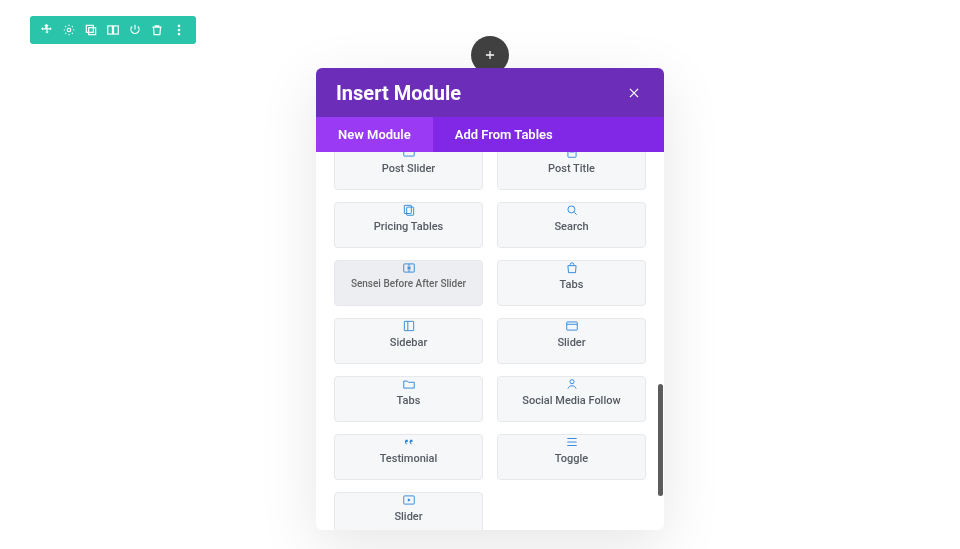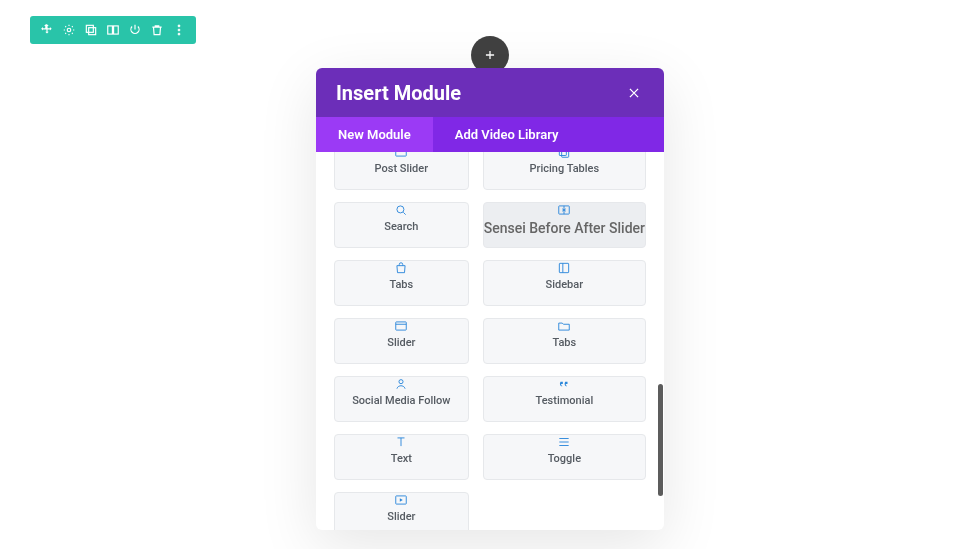--- a/index.html
+++ b/index.html
@@ -145,21 +145,21 @@
     height: 14px;
   }
   .module-item .m-icon svg { width: 14px; height: 14px; fill: none; stroke: #2b87da; stroke-width: 1.6; }
   .module-item .m-label {
     font-size: 11px;
     color: #555b62;
     font-weight: 500;
     white-space: nowrap;
   }
   .module-item.hover .m-label {
-    font-size: 14px;
+    font-size: 10px;
     color: #666;
   }
 
   
   .scroll-thumb {
     position: absolute;
     right: 1px;
     top: 232px;
     width: 5px;
     height: 112px;
@@ -225,36 +225,45 @@
   <div class="modal-header">
     <div class="title">Insert Module</div>
     <div class="close">
       <svg viewBox="0 0 24 24">
           <path d="M5 5l14 14M19 5L5 19" fill="none"></path>
         </svg>
     </div>
   </div>
   <div class="modal-tabs">
     <div class="tab active">New Module</div>
-    <div class="tab">Add Video Library</div>
+    <div class="tab">Add From Tables</div>
   </div>
   <div class="modal-body">
     <div class="module-grid" id="module-grid">
         <div class="module-item">
           <div class="m-icon">
             <svg viewBox="0 0 24 24">
               <rect x="3" y="5" width="18" height="14" rx="1"></rect>
               <rect x="3" y="5" width="18" height="5"></rect>
             </svg>
           </div>
           <div class="m-label">Post Slider</div>
         </div>
         <div class="module-item">
           <div class="m-icon">
             <svg viewBox="0 0 24 24">
+              <rect x="5" y="3" width="14" height="18" rx="1"></rect>
+              <path d="M8 8h8M8 12h8"></path>
+            </svg>
+          </div>
+          <div class="m-label">Post Title</div>
+        </div>
+        <div class="module-item">
+          <div class="m-icon">
+            <svg viewBox="0 0 24 24">
               <rect x="4" y="4" width="12" height="14" rx="1"></rect>
               <rect x="8" y="7" width="12" height="14" rx="1"></rect>
             </svg>
           </div>
           <div class="m-label">Pricing Tables</div>
         </div>
         <div class="module-item">
           <div class="m-icon">
             <svg viewBox="0 0 24 24">
               <circle cx="11" cy="11" r="6"></circle>
@@ -320,28 +329,20 @@
           <div class="m-icon">
             <svg viewBox="0 0 24 24">
               <path d="M6 8h4v4H7c0 2 1 3 2 3v1c-2 0-4-1-4-5zM14 8h4v4h-3c0 2 1 3 2 3v1c-2 0-4-1-4-5z" fill="#2b87da" stroke="none"></path>
             </svg>
           </div>
           <div class="m-label">Testimonial</div>
         </div>
         <div class="module-item">
           <div class="m-icon">
             <svg viewBox="0 0 24 24">
-              <path d="M6 5h12M12 5v14"></path>
-            </svg>
-          </div>
-          <div class="m-label">Text</div>
-        </div>
-        <div class="module-item">
-          <div class="m-icon">
-            <svg viewBox="0 0 24 24">
               <path d="M4 6h16M4 12h16M4 18h16"></path>
             </svg>
           </div>
           <div class="m-label">Toggle</div>
         </div>
         <div class="module-item">
           <div class="m-icon">
             <svg viewBox="0 0 24 24">
               <rect x="3" y="5" width="18" height="14" rx="1"></rect>
               <path d="M10 9l5 3-5 3z" fill="#2b87da" stroke="none"></path>

